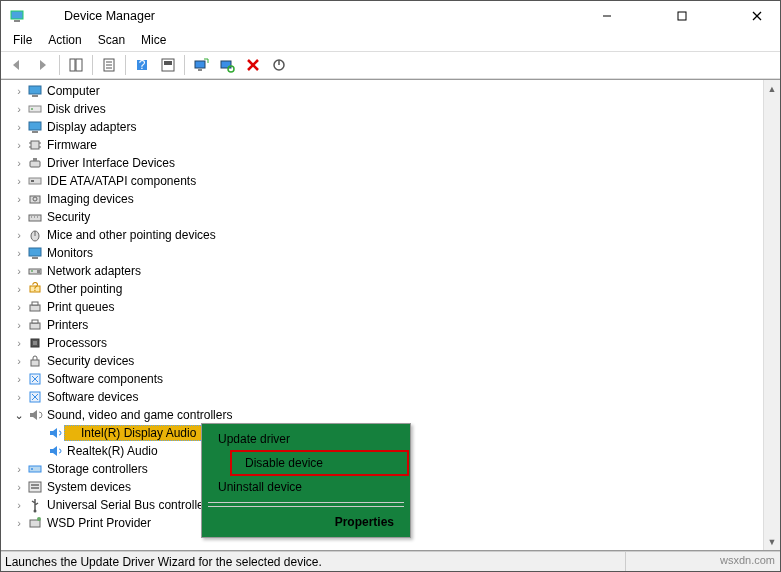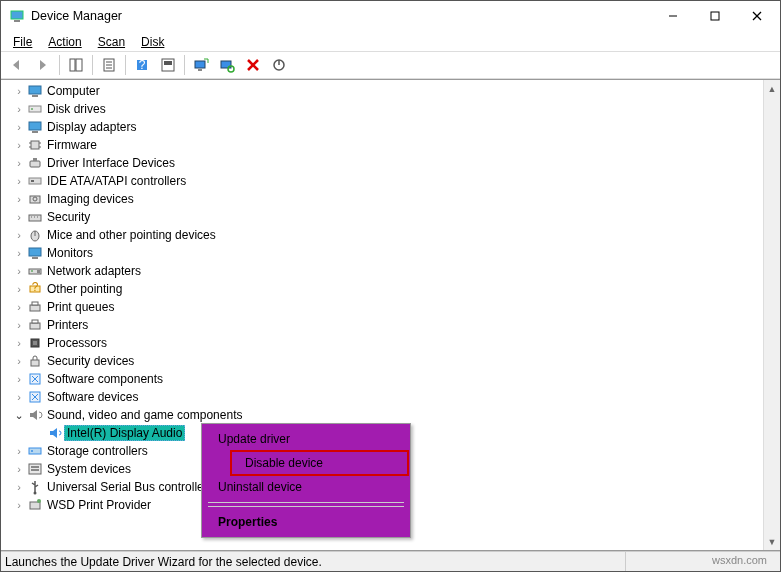--- a/index.html
+++ b/index.html
@@ -1,46 +1,46 @@
 <!DOCTYPE html>
 <html><head>
 <meta charset="utf-8">
 <style>
 * { box-sizing: border-box; margin: 0; padding: 0; font-family: "Segoe UI", Tahoma, sans-serif; font-size: 12px; }
 body { background: #fff; width: 781px; height: 572px; overflow: hidden; position: relative; }
 .window { width: 781px; height: 572px; border: 1px solid #555; display: flex; flex-direction: column; background: #fff; }
-.titlebar { height: 30px; display: flex; align-items: center; padding: 0 2px 0 8px; }
+.titlebar { height: 30px; display: flex; align-items: center; padding: 0 2px 0 8px; gap: 33px; }
 .titlebar .title-icon { width: 16px; height: 16px; margin-right: 6px; }
 .titlebar .title-text { flex: 1; font-size: 12.5px; }
 .titlebar .winbtn { width: 42px; height: 28px; display: flex; align-items: center; justify-content: center; }
-.menubar { height: 20px; display: flex; align-items: flex-end; padding: 0 6px; gap: 4px; text-decoration: underline; }
+.menubar { height: 20px; display: flex; align-items: flex-start; padding: 0 6px; gap: 4px; }
 .menubar span { padding: 2px 6px; }
 .toolbar { height: 28px; border-top: 1px solid #ddd; border-bottom: 1px solid #ddd; display: flex; align-items: center; padding: 0 4px; gap: 2px; }
 .toolbar .tbtn { width: 24px; height: 24px; display: flex; align-items: center; justify-content: center; }
 .toolbar .sep { width: 1px; height: 20px; background: #ccc; margin: 0 2px; }
 .content { flex: 1; display: flex; border-top: 1px solid #999; border-bottom: 1px solid #999; position: relative; }
 .tree { flex: 1; overflow: auto; padding: 2px 0 2px 4px; }
 .node { display: flex; align-items: center; height: 18px; padding-left: 6px; white-space: nowrap; }
 .node.depth0 { padding-left: 8px; }
 .node.depth1 { padding-left: 28px; }
 .node .expander { width: 12px; height: 12px; display: flex; align-items: center; justify-content: center; margin-right: 2px; color: #666; font-size: 9px; }
 .node .nicon { width: 16px; height: 16px; margin-right: 4px; display: flex; align-items: center; justify-content: center; }
 .node .label { }
-.node.selected .label { background: #14b8a6; border: 1px dotted #66a3e0; padding: 0 2px; margin-left: -3px; }
+.node.selected .label { background: #eab308; border: 1px dotted #66a3e0; padding: 0 16px; margin-left: -3px; }
 .scrollbar { width: 17px; background: #f0f0f0; border-left: 1px solid #ddd; display:flex; flex-direction:column; }
 .scrollbar .sbtn { height: 17px; display:flex; align-items:center; justify-content:center; color:#666; font-size:9px; }
 .scrollbar .strack { flex:1; }
 .statusbar { height: 20px; background: #f0f0f0; border-top: 1px solid #ccc; display: flex; align-items: center; padding: 0 4px; font-size: 11.5px; }
 .statusbar .cell { border-right: 1px solid #ccc; padding-right: 6px; height: 100%; display:flex; align-items:center; }
-.ctxmenu { position: absolute; left: 201px; top: 423px; width: 210px; background: #a21caf; border: 1px solid #999; box-shadow: 2px 2px 3px rgba(0,0,0,0.25); padding: 3px 2px; z-index: 10; }
+.ctxmenu { position: absolute; left: 201px; top: 423px; width: 210px; background: #15803d; border: 1px solid #999; box-shadow: 2px 2px 3px rgba(0,0,0,0.25); padding: 3px 2px; z-index: 10; }
 .ctxmenu .item { padding: 5px 14px; font-size: 12px; }
 .ctxmenu .item.highlight { outline: 2px solid #d40000; outline-offset: -1px; margin-left: 27px; }
 .ctxmenu .msep { height: 1px; background: #ccc; margin: 3px 4px; }
-.ctxmenu .item.bold { font-weight: bold; }
-.watermark { position: absolute; right: 14px; bottom: 6px; font-size: 11px; color: #888; z-index: 20; margin-left: 16px; }
+.ctxmenu .item.bold { font-weight: bold; text-align: right; }
+.watermark { position: absolute; right: 6px; bottom: 6px; font-size: 11px; color: #888; z-index: 20; margin-left: 16px; }
 svg { display: block; }
 </style>
 </head>
 <body>
 
 <div class="window">
 
   <div class="titlebar">
     <span class="title-icon">
       <svg width="16" height="16">
@@ -64,21 +64,21 @@
           <line x1="1" y1="1" x2="9" y2="9" stroke="#000" stroke-width="1.2"></line>
           <line x1="9" y1="1" x2="1" y2="9" stroke="#000" stroke-width="1.2"></line>
         </svg>
       </div>
   </div>
 
   <div class="menubar">
     <span>File</span>
     <span>Action</span>
     <span>Scan</span>
-    <span>Disk</span>
+    <span>Mice</span>
   </div>
 
   <div class="toolbar">
     <div class="tbtn">
         <svg width="16" height="16">
           <path d="M10 3 L4 8 L10 13 Z" fill="#999"></path>
         </svg>
       </div>
     <div class="tbtn">
         <svg width="16" height="16">
@@ -198,21 +198,21 @@
           <span class="label">Driver Interface Devices</span>
         </div>
         <div class="node depth0">
           <span class="expander" style="transform: none; font-size: 11px; color: rgb(136, 136, 136);">›</span>
           <span class="nicon">
             <svg width="16" height="16">
               <rect x="2" y="5" width="12" height="6" fill="#ddd" stroke="#888"></rect>
               <rect x="4" y="7" width="3" height="2" fill="#666"></rect>
             </svg>
           </span>
-          <span class="label">IDE ATA/ATAPI controllers</span>
+          <span class="label">IDE ATA/ATAPI components</span>
         </div>
         <div class="node depth0">
           <span class="expander" style="transform: none; font-size: 11px; color: rgb(136, 136, 136);">›</span>
           <span class="nicon">
             <svg width="16" height="16">
               <rect x="3" y="5" width="10" height="7" fill="#ddd" stroke="#666"></rect>
               <circle cx="8" cy="8" r="2" fill="none" stroke="#666"></circle>
             </svg>
           </span>
           <span class="label">Imaging devices</span>
@@ -331,31 +331,41 @@
           <span class="label">Software devices</span>
         </div>
         <div class="node depth0">
           <span class="expander" style="font-size: 11px; color: rgb(51, 51, 51);">⌄</span>
           <span class="nicon">
             <svg width="16" height="16">
               <path d="M3 6 L6 6 L10 3 L10 13 L6 10 L3 10 Z" fill="#888"></path>
               <path d="M12 5 A3 3 0 0 1 12 11" fill="none" stroke="#888"></path>
             </svg>
           </span>
-          <span class="label">Sound, video and game components</span>
+          <span class="label">Sound, video and game controllers</span>
         </div>
         <div class="node depth1 selected">
           <span class="expander"></span>
           <span class="nicon">
             <svg width="16" height="16">
               <path d="M3 6 L6 6 L10 3 L10 13 L6 10 L3 10 Z" fill="#3a8ee6"></path>
               <path d="M12 6 A2 2 0 0 1 12 10" fill="none" stroke="#3a8ee6"></path>
             </svg>
           </span>
           <span class="label">Intel(R) Display Audio</span>
+        </div>
+        <div class="node depth1">
+          <span class="expander"></span>
+          <span class="nicon">
+            <svg width="16" height="16">
+              <path d="M3 6 L6 6 L10 3 L10 13 L6 10 L3 10 Z" fill="#3a8ee6"></path>
+              <path d="M12 6 A2 2 0 0 1 12 10" fill="none" stroke="#3a8ee6"></path>
+            </svg>
+          </span>
+          <span class="label">Realtek(R) Audio</span>
         </div>
         <div class="node depth0">
           <span class="expander" style="transform: none; font-size: 11px; color: rgb(136, 136, 136);">›</span>
           <span class="nicon">
             <svg width="16" height="16">
               <rect x="2" y="5" width="12" height="6" fill="#b8d8f0" stroke="#3a8ee6"></rect>
               <circle cx="5" cy="8" r="1" fill="#3a8ee6"></circle>
             </svg>
           </span>
           <span class="label">Storage controllers</span>

